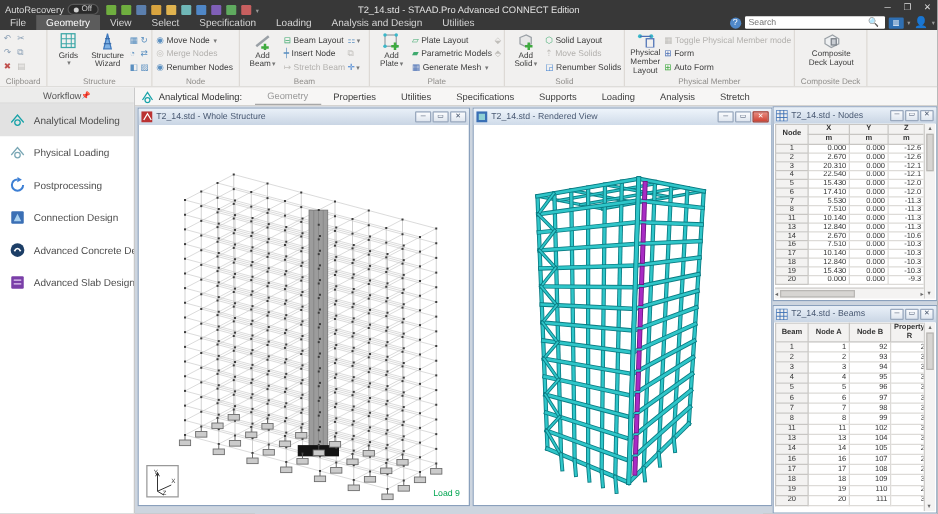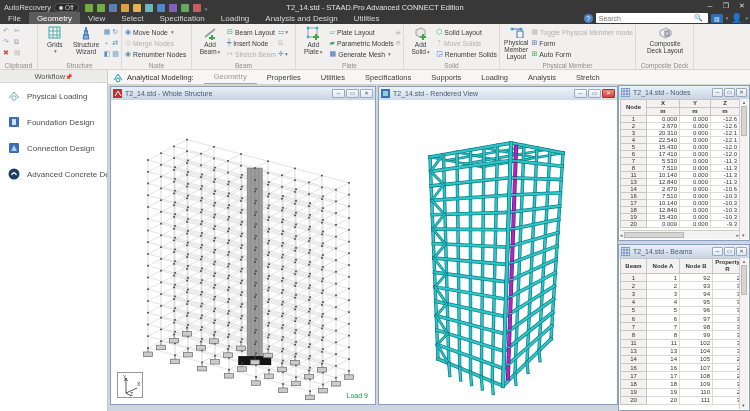--- a/index.html
+++ b/index.html
@@ -349,47 +349,61 @@
     </div>
     <div style="flex:1;"></div>
   </div>
 
   <div id="workflow">
     <div id="wf-header">
       <span>Workflow</span>
       <span style="font-size:6px;color:#999;">📌</span>
     </div>
     <div id="wf-items">
+        <div class="wf-item active">
+     <svg width="14" height="14">
+            <path d="M2 9 L7 3 L12 9" stroke="#17a2a8" fill="none"></path>
+            <circle cx="7" cy="9" r="2.2" fill="none" stroke="#17a2a8"></circle>
+          </svg>
+     <span>Analytical Modeling</span>
+        </div>
         <div class="wf-item ">
      <svg width="14" height="14">
             <path d="M2 9 L7 3 L12 9" stroke="#7aa7b5" fill="none"></path>
             <circle cx="7" cy="9" r="2.2" fill="none" stroke="#7aa7b5"></circle>
           </svg>
      <span>Physical Loading</span>
         </div>
         <div class="wf-item ">
      <svg width="14" height="14">
-            <rect x="2" y="2" width="10" height="10" rx="1" fill="#3a6fb5"></rect>
-            <rect x="5" y="4" width="4" height="6" fill="#cfe2f5"></rect>
+            <path d="M11.5 7 A4.5 4.5 0 1 1 7 2.5" stroke="#3d7fd4" fill="none" stroke-width="1.6"></path>
+            <path d="M7 0.5 L10.5 2.7 L6.8 4.8 Z" fill="#3d7fd4"></path>
           </svg>
-     <span>Foundation Design</span>
+     <span>Postprocessing</span>
         </div>
         <div class="wf-item ">
      <svg width="14" height="14">
             <rect x="2" y="2" width="10" height="10" rx="1" fill="#3a6fb5"></rect>
             <path d="M4 10 L7 4 L10 10 Z" fill="#a8d0ef"></path>
           </svg>
      <span>Connection Design</span>
         </div>
         <div class="wf-item ">
      <svg width="14" height="14">
             <circle cx="7" cy="7" r="5.5" fill="#1c3e66"></circle>
             <path d="M4.5 8 Q7 3.5 9.5 8" stroke="#fff" fill="none" stroke-width="1.3"></path>
           </svg>
      <span>Advanced Concrete Desi...</span>
+        </div>
+        <div class="wf-item ">
+     <svg width="14" height="14">
+            <rect x="2" y="2" width="10" height="10" rx="1" fill="#7a3fa8"></rect>
+            <path d="M4 5 h6 M4 8 h6" stroke="#e3cdf2"></path>
+          </svg>
+     <span>Advanced Slab Design</span>
         </div>
       </div>
   </div>
 
   <div id="subtabs">
     <span id="subtab-context">
       <svg width="11" height="11">
           <path d="M1 8 L5 2 L9 8" stroke="#17a2a8" fill="none"></path>
           <circle cx="5" cy="8" r="2" fill="none" stroke="#17a2a8"></circle>
         </svg>

